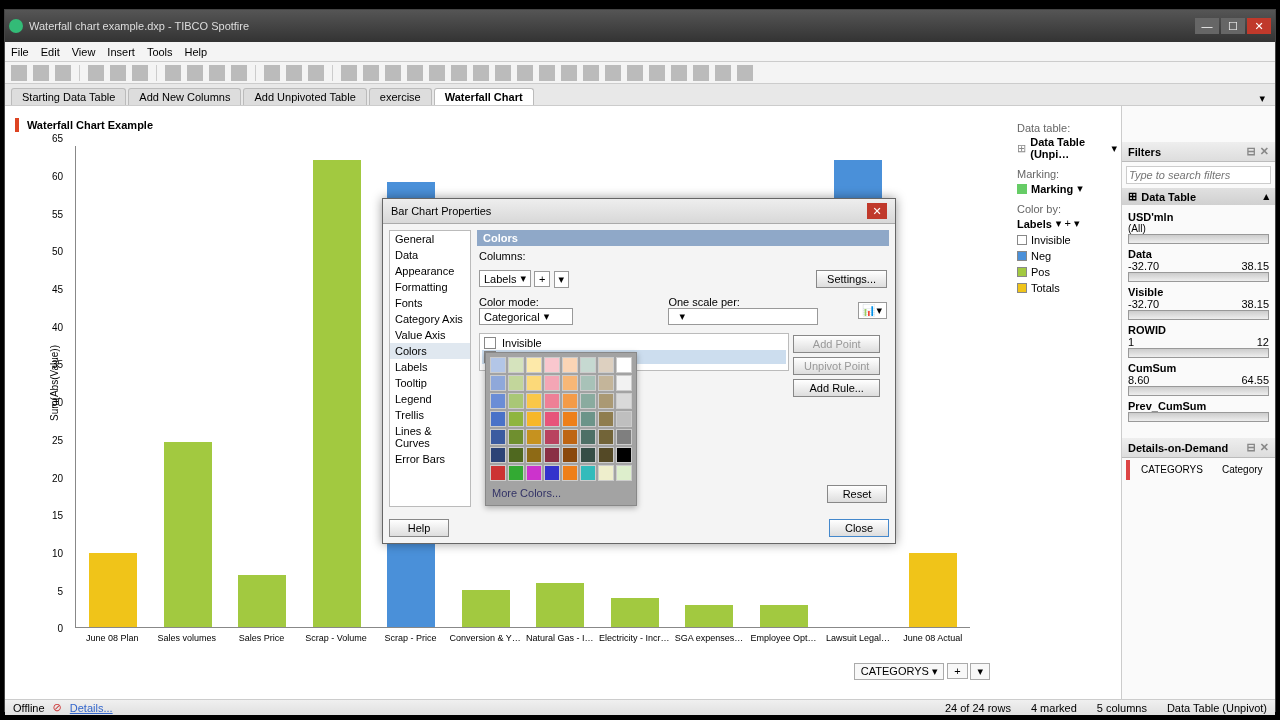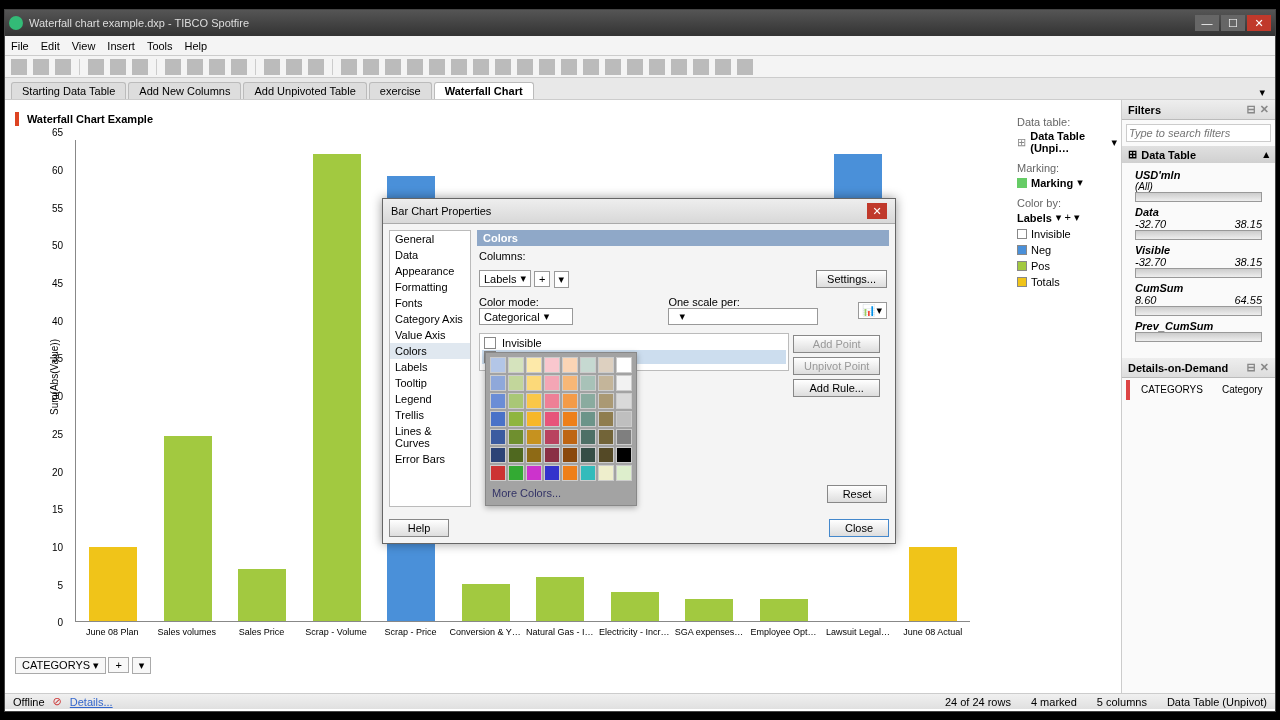--- a/index.html
+++ b/index.html
@@ -1,18 +1,18 @@
 <!DOCTYPE html>
 <html><head>
 <meta charset="utf-8">
 <style>
 * { box-sizing: border-box; margin: 0; padding: 0; font-family: Tahoma, Arial, sans-serif; font-size: 11px; }
 body { background: #000; width: 1280px; height: 720px; overflow: hidden; position: relative; }
 .window { position: absolute; left: 4px; top: 9px; width: 1272px; height: 703px; background: #fff; border: 1px solid #444; }
-.titlebar { height: 26px; background: linear-gradient(#555, #333); display: flex; align-items: center; padding: 0 4px; color: #ddd; }
+.titlebar { height: 32px; background: linear-gradient(#555, #333); display: flex; align-items: center; padding: 0 4px; color: #ddd; }
 .titlebar .icon { width: 14px; height: 14px; background: #3b7; border-radius: 50%; margin-right: 6px; }
 .titlebar .title { flex: 1; font-size: 11px; }
 .win-btns { display: flex; gap: 2px; }
 .win-btns div { width: 24px; height: 16px; background: #666; display: flex; align-items: center; justify-content: center; color: #fff; cursor: pointer; }
 .win-btns .close { background: #c0392b; }
 .menubar { height: 20px; background: #f4f4f4; border-bottom: 1px solid #ccc; display: flex; align-items: center; padding: 0 6px; gap: 12px; }
 .menubar span { cursor: pointer; }
 .toolbar { height: 22px; background: #f4f4f4; border-bottom: 1px solid #ccc; display: flex; align-items: center; padding: 0 6px; gap: 6px; }
 .toolbar .tb-icon { width: 16px; height: 16px; background: #bbb; }
 .toolbar .sep { width: 1px; height: 16px; background: #ccc; margin: 0 2px; }
@@ -25,33 +25,33 @@
 .chart-title { font-size: 14px; font-weight: bold; padding: 2px 0 6px 0; }
 .chart-title .bar { display: inline-block; width: 4px; height: 14px; background: #d42; vertical-align: middle; margin-right: 4px; }
 .chart-body { position: relative; height: 550px; width: 975px; }
 .y-axis { position: absolute; left: 0; top: 0; bottom: 60px; width: 52px; }
 .y-label { position: absolute; left: 2px; top: 50%; transform: translateY(-50%) rotate(-90deg); transform-origin: center; font-size: 10px; white-space: nowrap; }
 .y-tick { position: absolute; right: 4px; font-size: 10px; text-align: right; width: 30px; }
 .plot { position: absolute; left: 60px; right: 20px; top: 8px; bottom: 60px; border-left: 1px solid #888; border-bottom: 1px solid #888; }
 .bar-el { position: absolute; bottom: 0; width: 48px; }
 .x-labels { position: absolute; left: 60px; right: 20px; bottom: 35px; height: 20px; display: flex; }
 .x-lab { flex: 1; text-align: center; font-size: 9px; white-space: nowrap; overflow: hidden; text-overflow: ellipsis; }
-.x-axis-title { position: absolute; left: 0; right: 0; bottom: 8px; text-align: left; font-size: 10px; }
+.x-axis-title { position: absolute; left: 0; right: 0; bottom: 8px; text-align: right; font-size: 10px; }
 .x-axis-title .dd { display: inline-block; padding: 1px 6px; border: 1px solid #aaa; background: #f8f8f8; }
 .legend-panel { width: 108px; padding: 10px 4px; font-size: 10px; }
 .legend-panel .lbl { color: #666; margin-top: 6px; }
 .legend-panel .val { display: flex; align-items: center; gap: 4px; padding: 2px 0; }
 .legend-panel .sw { width: 10px; height: 10px; }
 .right-panel { width: 154px; border-left: 1px solid #ccc; background: #fafafa; }
-.panel-head { background: linear-gradient(#eee, #ddd); padding: 3px 6px; font-weight: bold; border-bottom: 1px solid #bbb; display: flex; justify-content: space-between; align-items: center; }
+.panel-head { background: linear-gradient(#eee, #ddd); padding: 3px 6px; font-weight: bold; border-bottom: 1px solid #bbb; display: flex; justify-content: space-between; align-items: center; margin-top: 36px; }
 .panel-head .pbtns span { cursor: pointer; color: #888; margin-left: 4px; }
 .filter-search { margin: 4px; padding: 2px; border: 1px solid #ccc; width: calc(100% - 8px); color: #999; font-style: italic; }
 .filter-group { padding: 2px 6px; }
 .filter-group-head { background: linear-gradient(#e0e0e0, #d0d0d0); padding: 2px 6px; font-weight: bold; font-size: 10px; display: flex; align-items: center; gap: 4px; }
-.filter-item { margin: 4px 7px; font-style: italic; }
+.filter-item { margin: 4px 0; }
 .filter-item .fname { font-size: 10px; }
 .filter-item .frange { display: flex; justify-content: space-between; font-size: 9px; }
 .filter-item .fslider { height: 10px; background: linear-gradient(#ccc,#eee); border: 1px solid #999; position: relative; }
 .dod-head { margin-top: 10px; }
 .dod-table { padding: 2px 4px; }
 .dod-table .th { font-size: 10px; padding: 2px 8px; display: inline-block; }
 .dod-bar { width: 4px; background: #d44; height: 20px; display: inline-block; vertical-align: middle; }
 .statusbar { height: 16px; background: linear-gradient(#f0f0f0,#e0e0e0); border-top: 1px solid #ccc; display: flex; align-items: center; padding: 0 8px; gap: 16px; }
 .statusbar .left { display: flex; gap: 8px; align-items: center; }
 .statusbar .right { margin-left: auto; display: flex; gap: 20px; }
@@ -251,20 +251,28 @@
               <span>-32.70</span>
               <span>38.15</span>
             </div>
             <div class="fslider"></div>
           </div>
           <div class="filter-item">
             <div class="fname"><b>Visible</b></div>
             <div class="frange">
               <span>-32.70</span>
               <span>38.15</span>
+            </div>
+            <div class="fslider"></div>
+          </div>
+          <div class="filter-item">
+            <div class="fname"><b>ROWID</b></div>
+            <div class="frange">
+              <span>1</span>
+              <span>12</span>
             </div>
             <div class="fslider"></div>
           </div>
           <div class="filter-item">
             <div class="fname"><b>CumSum</b></div>
             <div class="frange">
               <span>8.60</span>
               <span>64.55</span>
             </div>
             <div class="fslider"></div>

